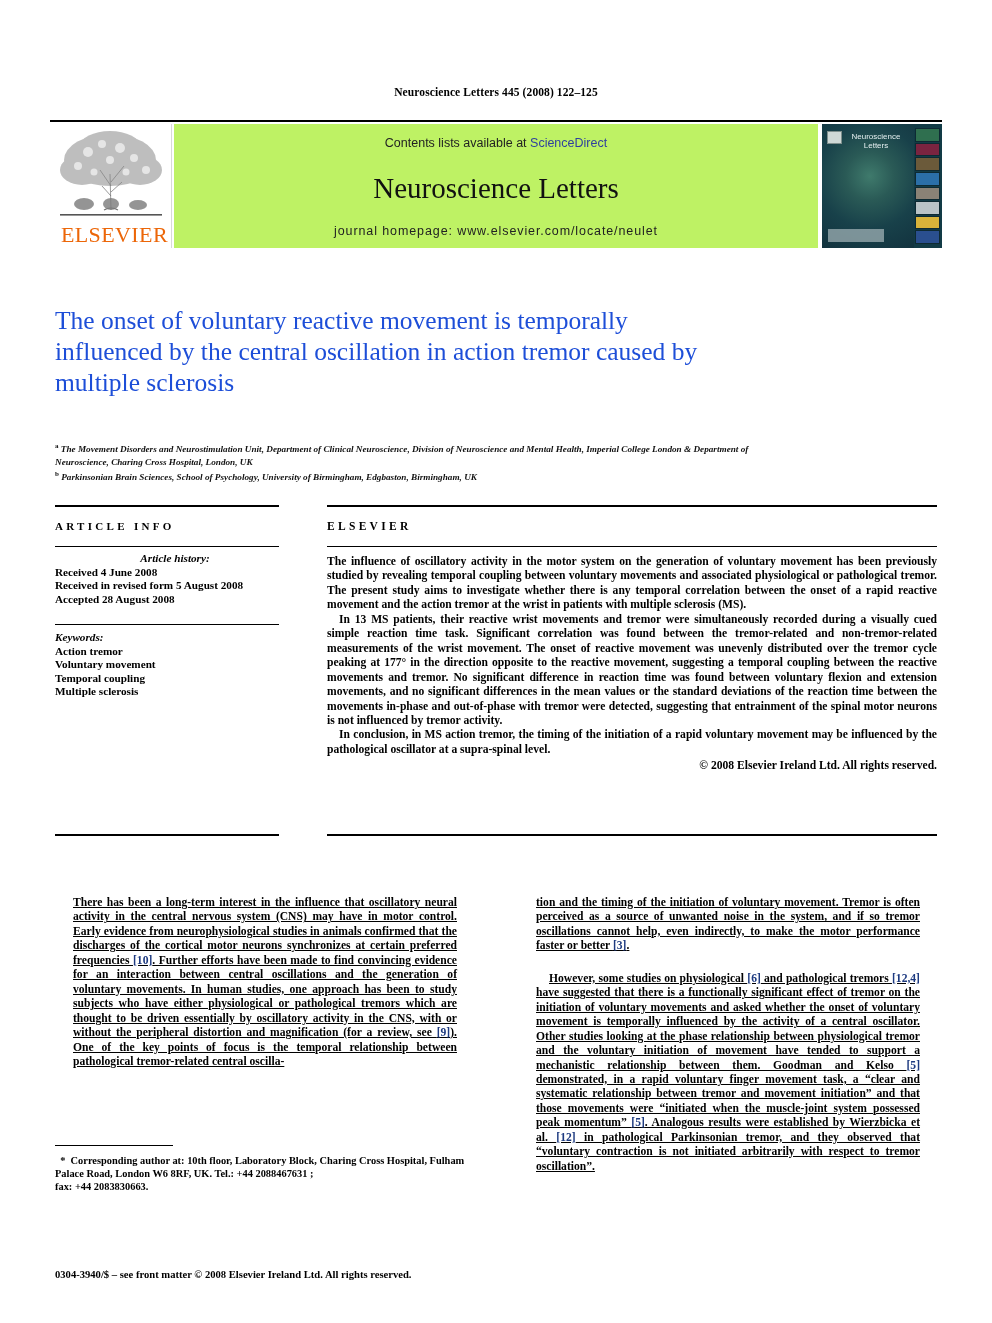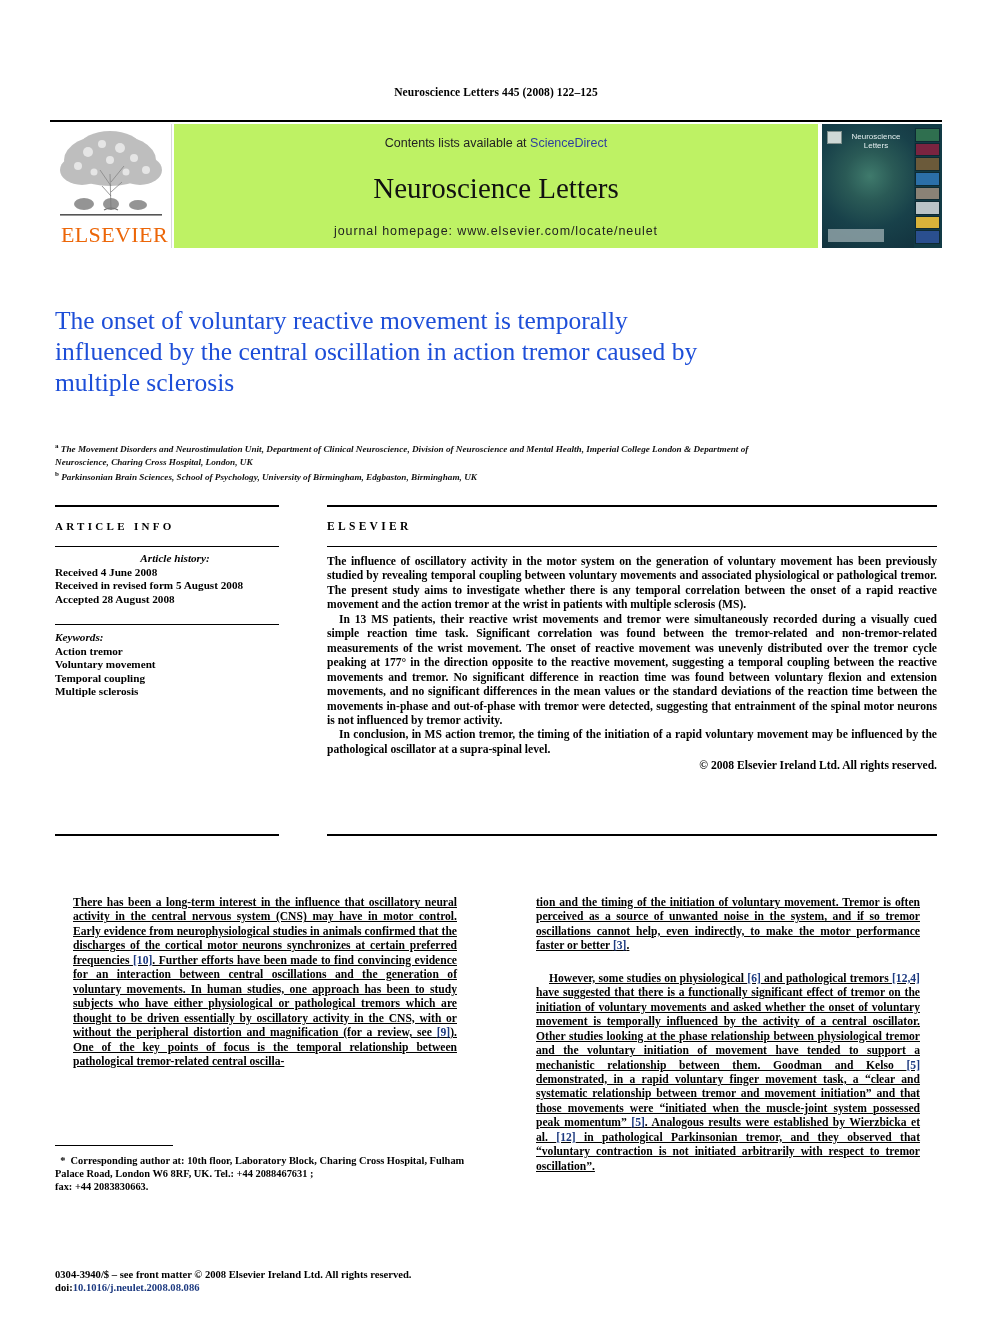--- a/index.html
+++ b/index.html
@@ -450,16 +450,15 @@
   <div class="footnote">
     <div>
       &nbsp;&nbsp;<span>*</span>&nbsp;
       <span>Corresponding author at: 10th floor, Laboratory Block, Charing Cross Hospital, Fulham Palace Road, London W6 8RF, UK. Tel.: +44 2088467631 ;</span>
     </div>
     <div>fax: +44 2083830663.</div>
   </div>
 
   <div class="colophon">
     <div>0304-3940/$ – see front matter © 2008 Elsevier Ireland Ltd. All rights reserved.</div>
-    <div><span>doi:</span><span class="doi-link">10.1016/j.neulet.2008.08.086</span></div>
   </div>
 
 </div>
 
 </body></html>

